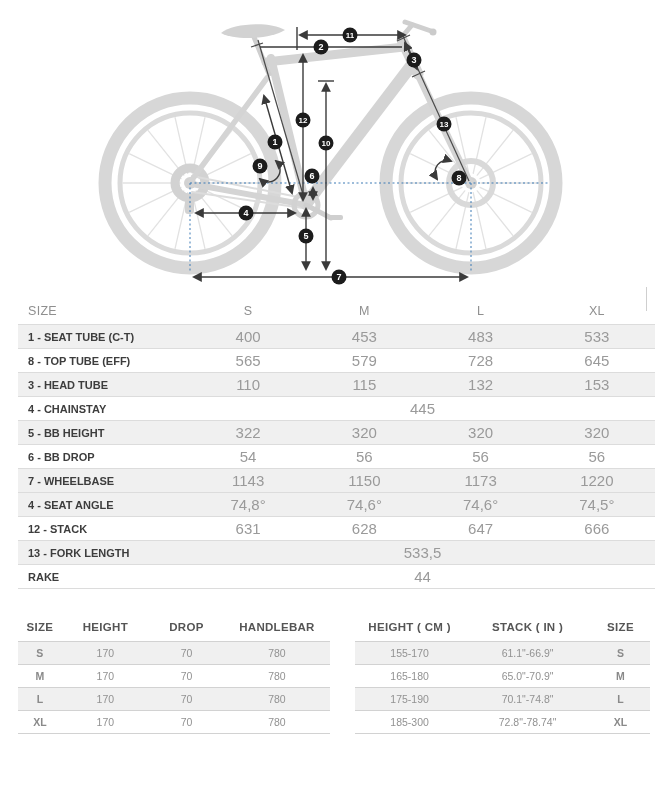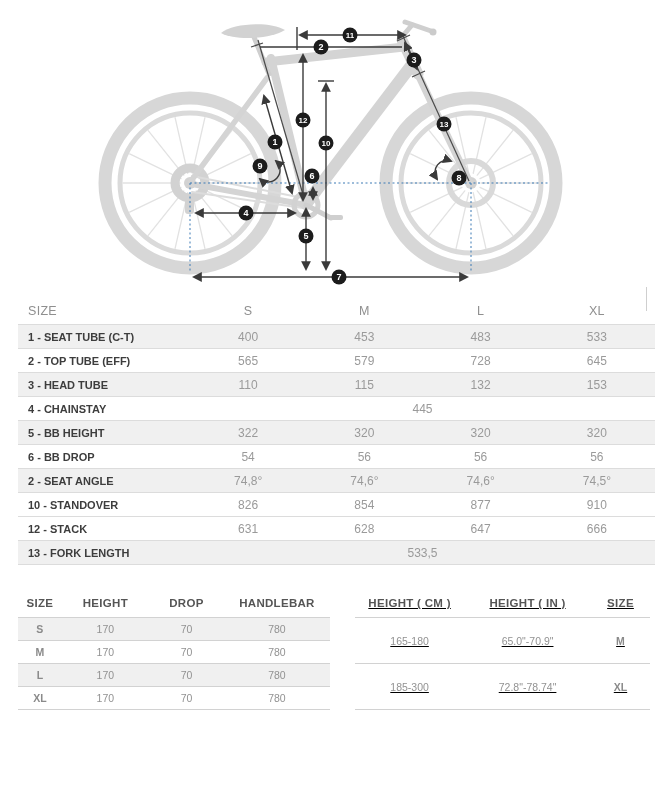--- a/index.html
+++ b/index.html
@@ -12,35 +12,35 @@
   
   .geo-wrap{margin:2px 10px 0 18px;}
   table{border-collapse:collapse;width:100%;table-layout:fixed;}
   .geo th,.geo td{font-weight:normal;padding:0;}
   .geo thead th{height:27px;color:#8f8f8f;font-size:12.5px;letter-spacing:.3px;text-align:center;vertical-align:middle;}
   .geo thead th.lbl{text-align:left;padding-left:10px;}
   .geo tbody tr{height:24px;border-top:1px solid #dcdcdc;margin-left:32px;}
   .geo tbody tr:last-child{border-bottom:1px solid #dcdcdc;}
   .geo tbody tr.alt{background:#f0f0f0;}
   .geo td.lbl{color:#3d3d3d;font-size:11px;font-weight:bold;text-align:left;padding-left:10px;}
-  .geo td.val{color:#9a9a9a;font-size:12px;text-align:center;}
+  .geo td.val{color:#9a9a9a;font-size:15px;text-align:center;}
   .geo col.c-label{width:27%;}
   .geo col.c-size{width:18.25%;}
 
   
   .bottom{display:flex;margin:24px 15px 0 18px;gap:25px;}
   .bt{flex:0 0 auto;}
   .bt thead th{height:26px;color:#555;font-size:11.5px;font-weight:bold;letter-spacing:.3px;text-align:center;vertical-align:middle;}
   .bt tbody tr{height:23px;border-top:1px solid #d2d2d2;}
   .bt tbody tr:last-child{border-bottom:1px solid #d2d2d2;}
   .bt tbody tr.alt{background:#f0f0f0;}
   .bt td{color:#929292;font-size:10.5px;text-align:center;}
   .bt td.sz{font-weight:bold;color:#8a8a8a;}
   #components-table{width:312px;}
-  #sizing-table{width:295px;text-decoration:underline;}
+  #sizing-table{width:295px;}
 </style>
 </head>
 <body>
 
 <div class="diagram-wrap">
 <svg width="665" height="295" viewBox="0 0 665 295">
   <defs>
     <marker id="ah" viewBox="0 0 10 10" refX="8" refY="5" markerWidth="7" markerHeight="7" orient="auto-start-reverse">
       <path d="M0,0 L10,5 L0,10 z" fill="#3a3a3a"></path>
     </marker>
@@ -219,21 +219,21 @@
       </thead>
     <tbody id="geo-body">
         <tr class="alt">
           <td class="lbl">1 - SEAT TUBE (C-T)</td>
           <td class="val">400</td>
           <td class="val">453</td>
           <td class="val">483</td>
           <td class="val">533</td>
         </tr>
         <tr>
-          <td class="lbl">2 - TOP TUBE (EFF)</td>
+          <td class="lbl">8 - TOP TUBE (EFF)</td>
           <td class="val">565</td>
           <td class="val">579</td>
           <td class="val">728</td>
           <td class="val">645</td>
         </tr>
         <tr class="alt">
           <td class="lbl">3 - HEAD TUBE</td>
           <td class="val">110</td>
           <td class="val">115</td>
           <td class="val">132</td>
@@ -251,43 +251,47 @@
           <td class="val">320</td>
         </tr>
         <tr>
           <td class="lbl">6 - BB DROP</td>
           <td class="val">54</td>
           <td class="val">56</td>
           <td class="val">56</td>
           <td class="val">56</td>
         </tr>
         <tr class="alt">
-          <td class="lbl">2 - SEAT ANGLE</td>
+          <td class="lbl">7 - WHEELBASE</td>
+          <td class="val">1143</td>
+          <td class="val">1150</td>
+          <td class="val">1173</td>
+          <td class="val">1220</td>
+        </tr>
+        <tr class="alt">
+          <td class="lbl">4 - SEAT ANGLE</td>
           <td class="val">74,8°</td>
           <td class="val">74,6°</td>
           <td class="val">74,6°</td>
           <td class="val">74,5°</td>
-        </tr>
-        <tr>
-          <td class="lbl">10 - STANDOVER</td>
-          <td class="val">826</td>
-          <td class="val">854</td>
-          <td class="val">877</td>
-          <td class="val">910</td>
         </tr>
         <tr>
           <td class="lbl">12 - STACK</td>
           <td class="val">631</td>
           <td class="val">628</td>
           <td class="val">647</td>
           <td class="val">666</td>
         </tr>
         <tr class="alt">
           <td class="lbl">13 - FORK LENGTH</td>
           <td class="val" colspan="4">533,5</td>
+        </tr>
+        <tr>
+          <td class="lbl">RAKE</td>
+          <td class="val" colspan="4">44</td>
         </tr>
       </tbody>
   </table>
 </div>
 
 <div class="bottom">
   <table class="bt" id="components-table">
     <colgroup>
         <col style="width:14%">
         <col style="width:28%">
@@ -331,30 +335,40 @@
   </table>
   <table class="bt" id="sizing-table">
     <colgroup>
         <col style="width:37%">
         <col style="width:43%">
         <col style="width:20%">
       </colgroup>
     <thead>
         <tr id="size-head">
           <th>HEIGHT ( CM )</th>
-          <th>HEIGHT ( IN )</th>
+          <th>STACK ( IN )</th>
           <th>SIZE</th>
         </tr>
       </thead>
     <tbody id="size-body">
+        <tr class="alt">
+          <td>155-170</td>
+          <td>61.1"-66.9"</td>
+          <td class="sz">S</td>
+        </tr>
         <tr>
           <td>165-180</td>
           <td>65.0"-70.9"</td>
           <td class="sz">M</td>
         </tr>
+        <tr class="alt">
+          <td>175-190</td>
+          <td>70.1"-74.8"</td>
+          <td class="sz">L</td>
+        </tr>
         <tr>
           <td>185-300</td>
           <td>72.8"-78.74"</td>
           <td class="sz">XL</td>
         </tr>
       </tbody>
   </table>
 </div>
 
 </body></html>

